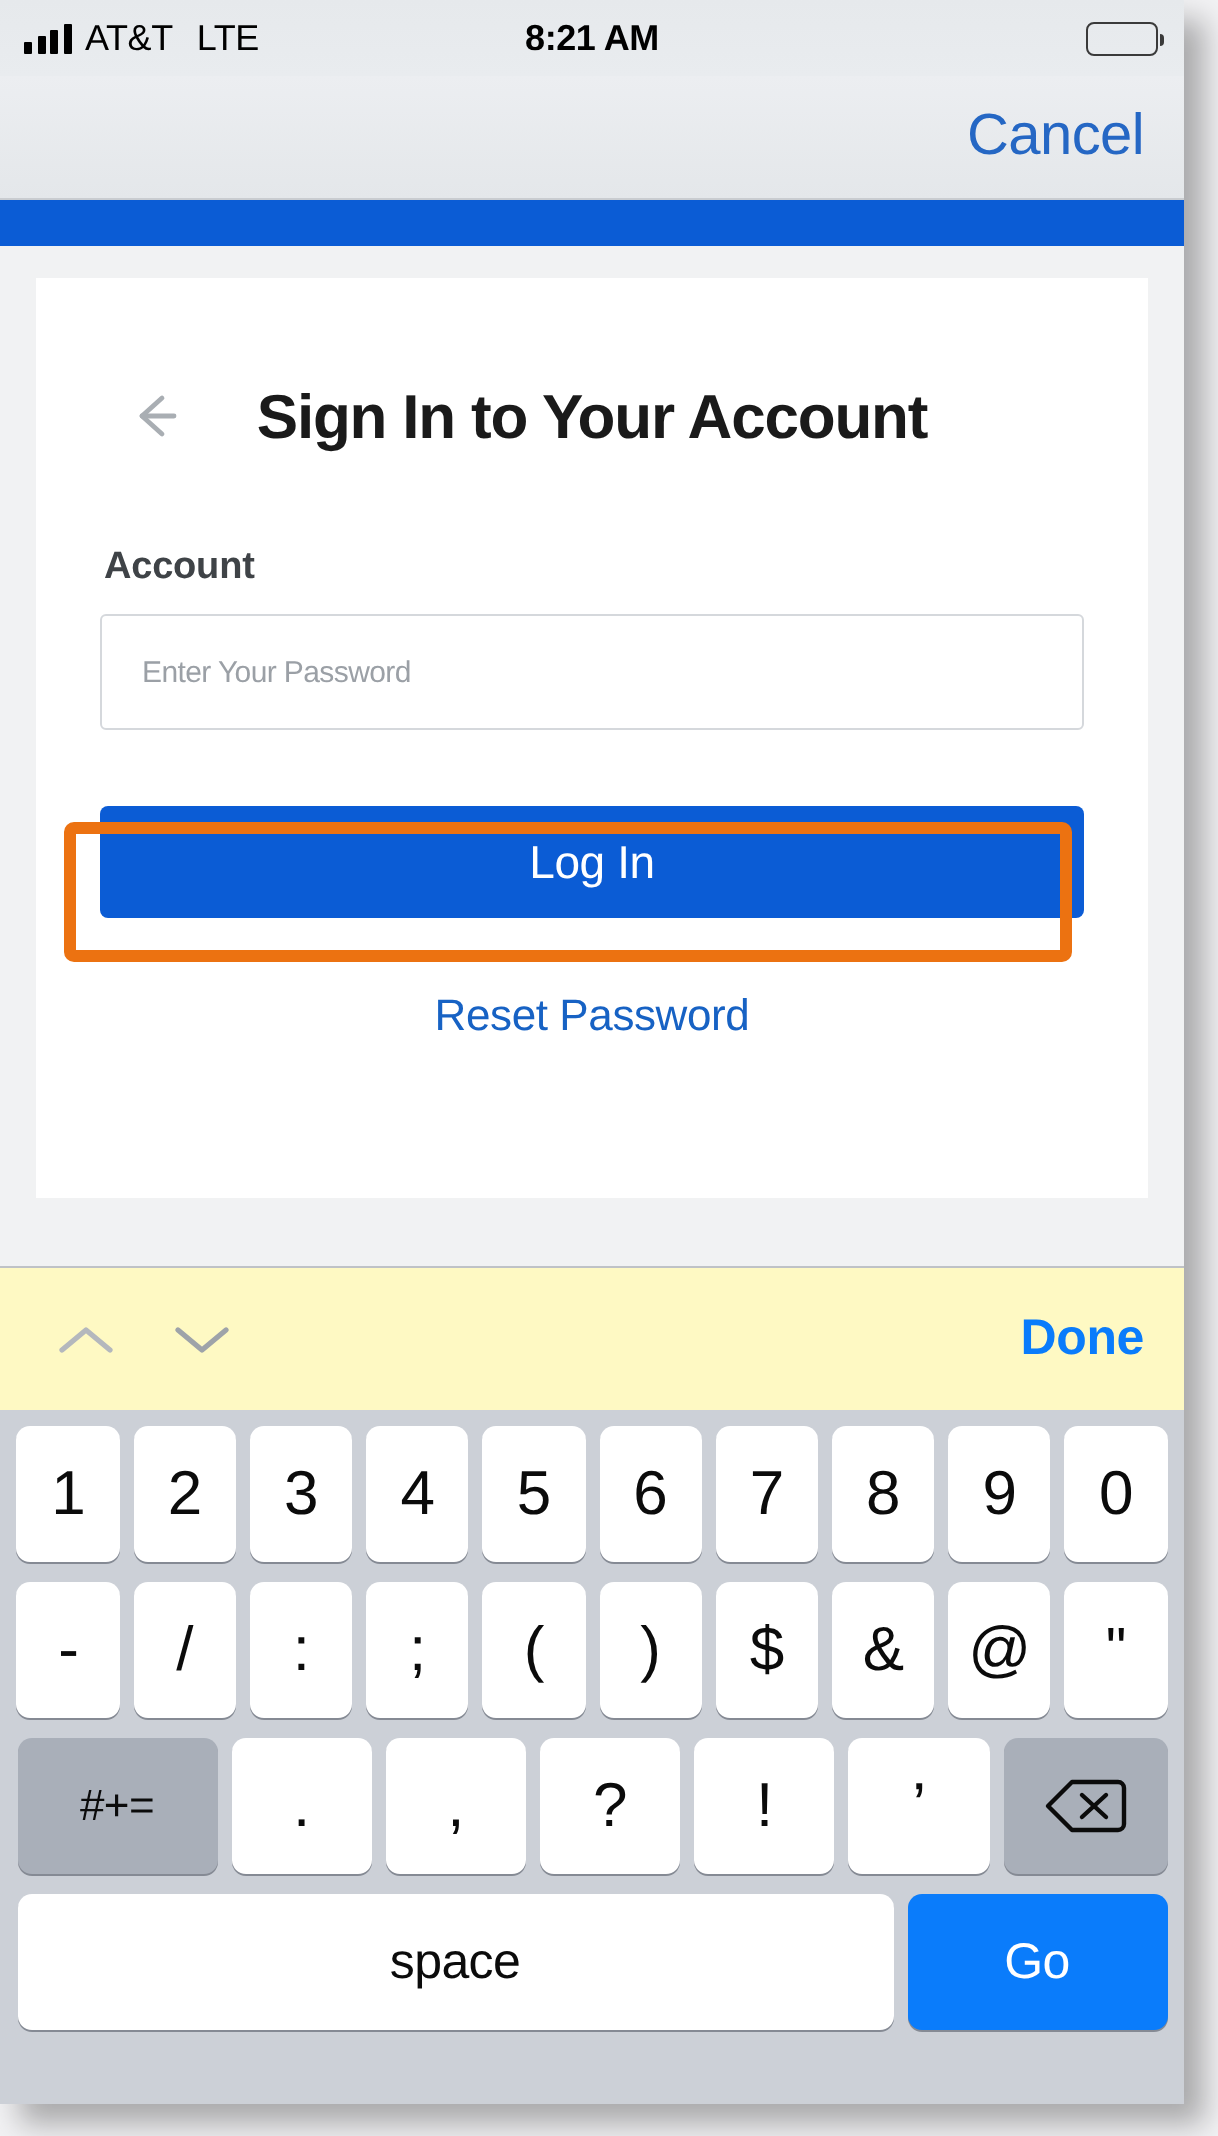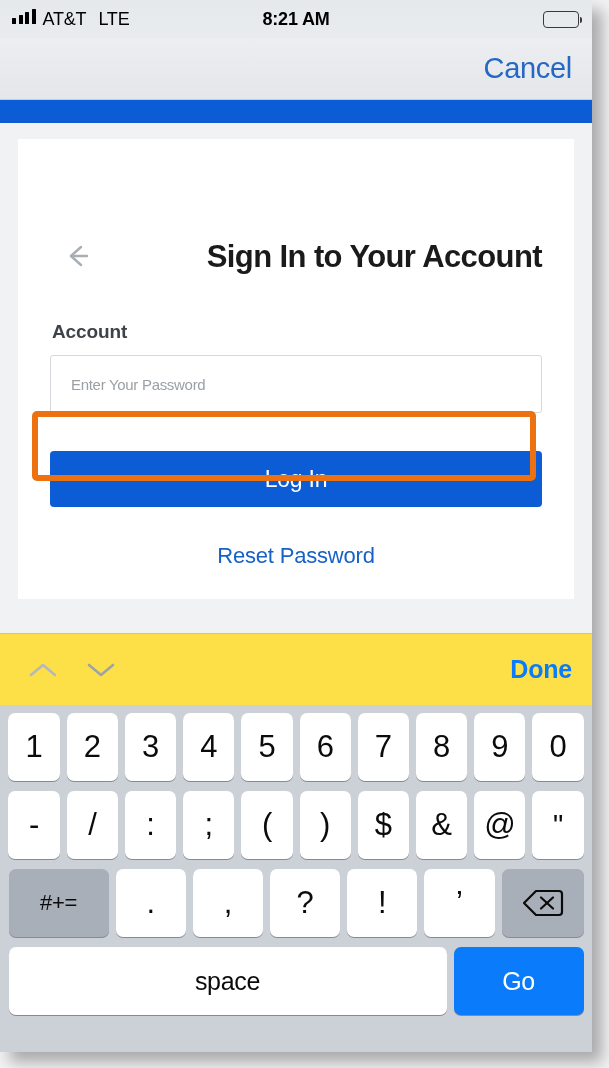--- a/index.html
+++ b/index.html
@@ -50,21 +50,21 @@
     position: relative;
     height: 38px;
     background: linear-gradient(#e6e9ec, #e9ecef);
     display: flex;
     align-items: center;
     font-size: 18px;
     color: #000;
   }
   .sb-left {
     display: flex;
-    align-items: flex-start;
+    align-items: center;
     gap: 7px;
     padding-left: 12px;
   }
   .signal-bars {
     display: flex;
     align-items: flex-end;
     gap: 2.5px;
     height: 15px;
   }
   .signal-bars i {
@@ -159,23 +159,22 @@
     background: #ffffff;
     min-height: 460px;
     box-sizing: border-box;
     padding: 48px 32px 0 32px;
   }
 
   .card-head {
     position: relative;
     display: flex;
     align-items: center;
-    justify-content: flex-end;
+    justify-content: center;
     height: 44px;
-    margin-top: 48px;
   }
   .back-arrow {
     position: absolute;
     left: 10px;
     top: 4px;
     width: 34px;
     height: 34px;
     cursor: pointer;
   }
   .card-title {
@@ -273,21 +272,21 @@
     color: #1762c4;
     text-decoration: none;
     display: block;
     letter-spacing: -0.2px;
     cursor: pointer;
   }
 
   
   .accessory {
     height: 72px;
-    background: #fde047;
+    background: #fef9c3;
     border-top: 1px solid #bfc2c6;
     display: flex;
     align-items: center;
     box-sizing: border-box;
     padding: 0 20px;
     text-align: right;
   }
   .chev {
     width: 46px;
     height: 46px;

